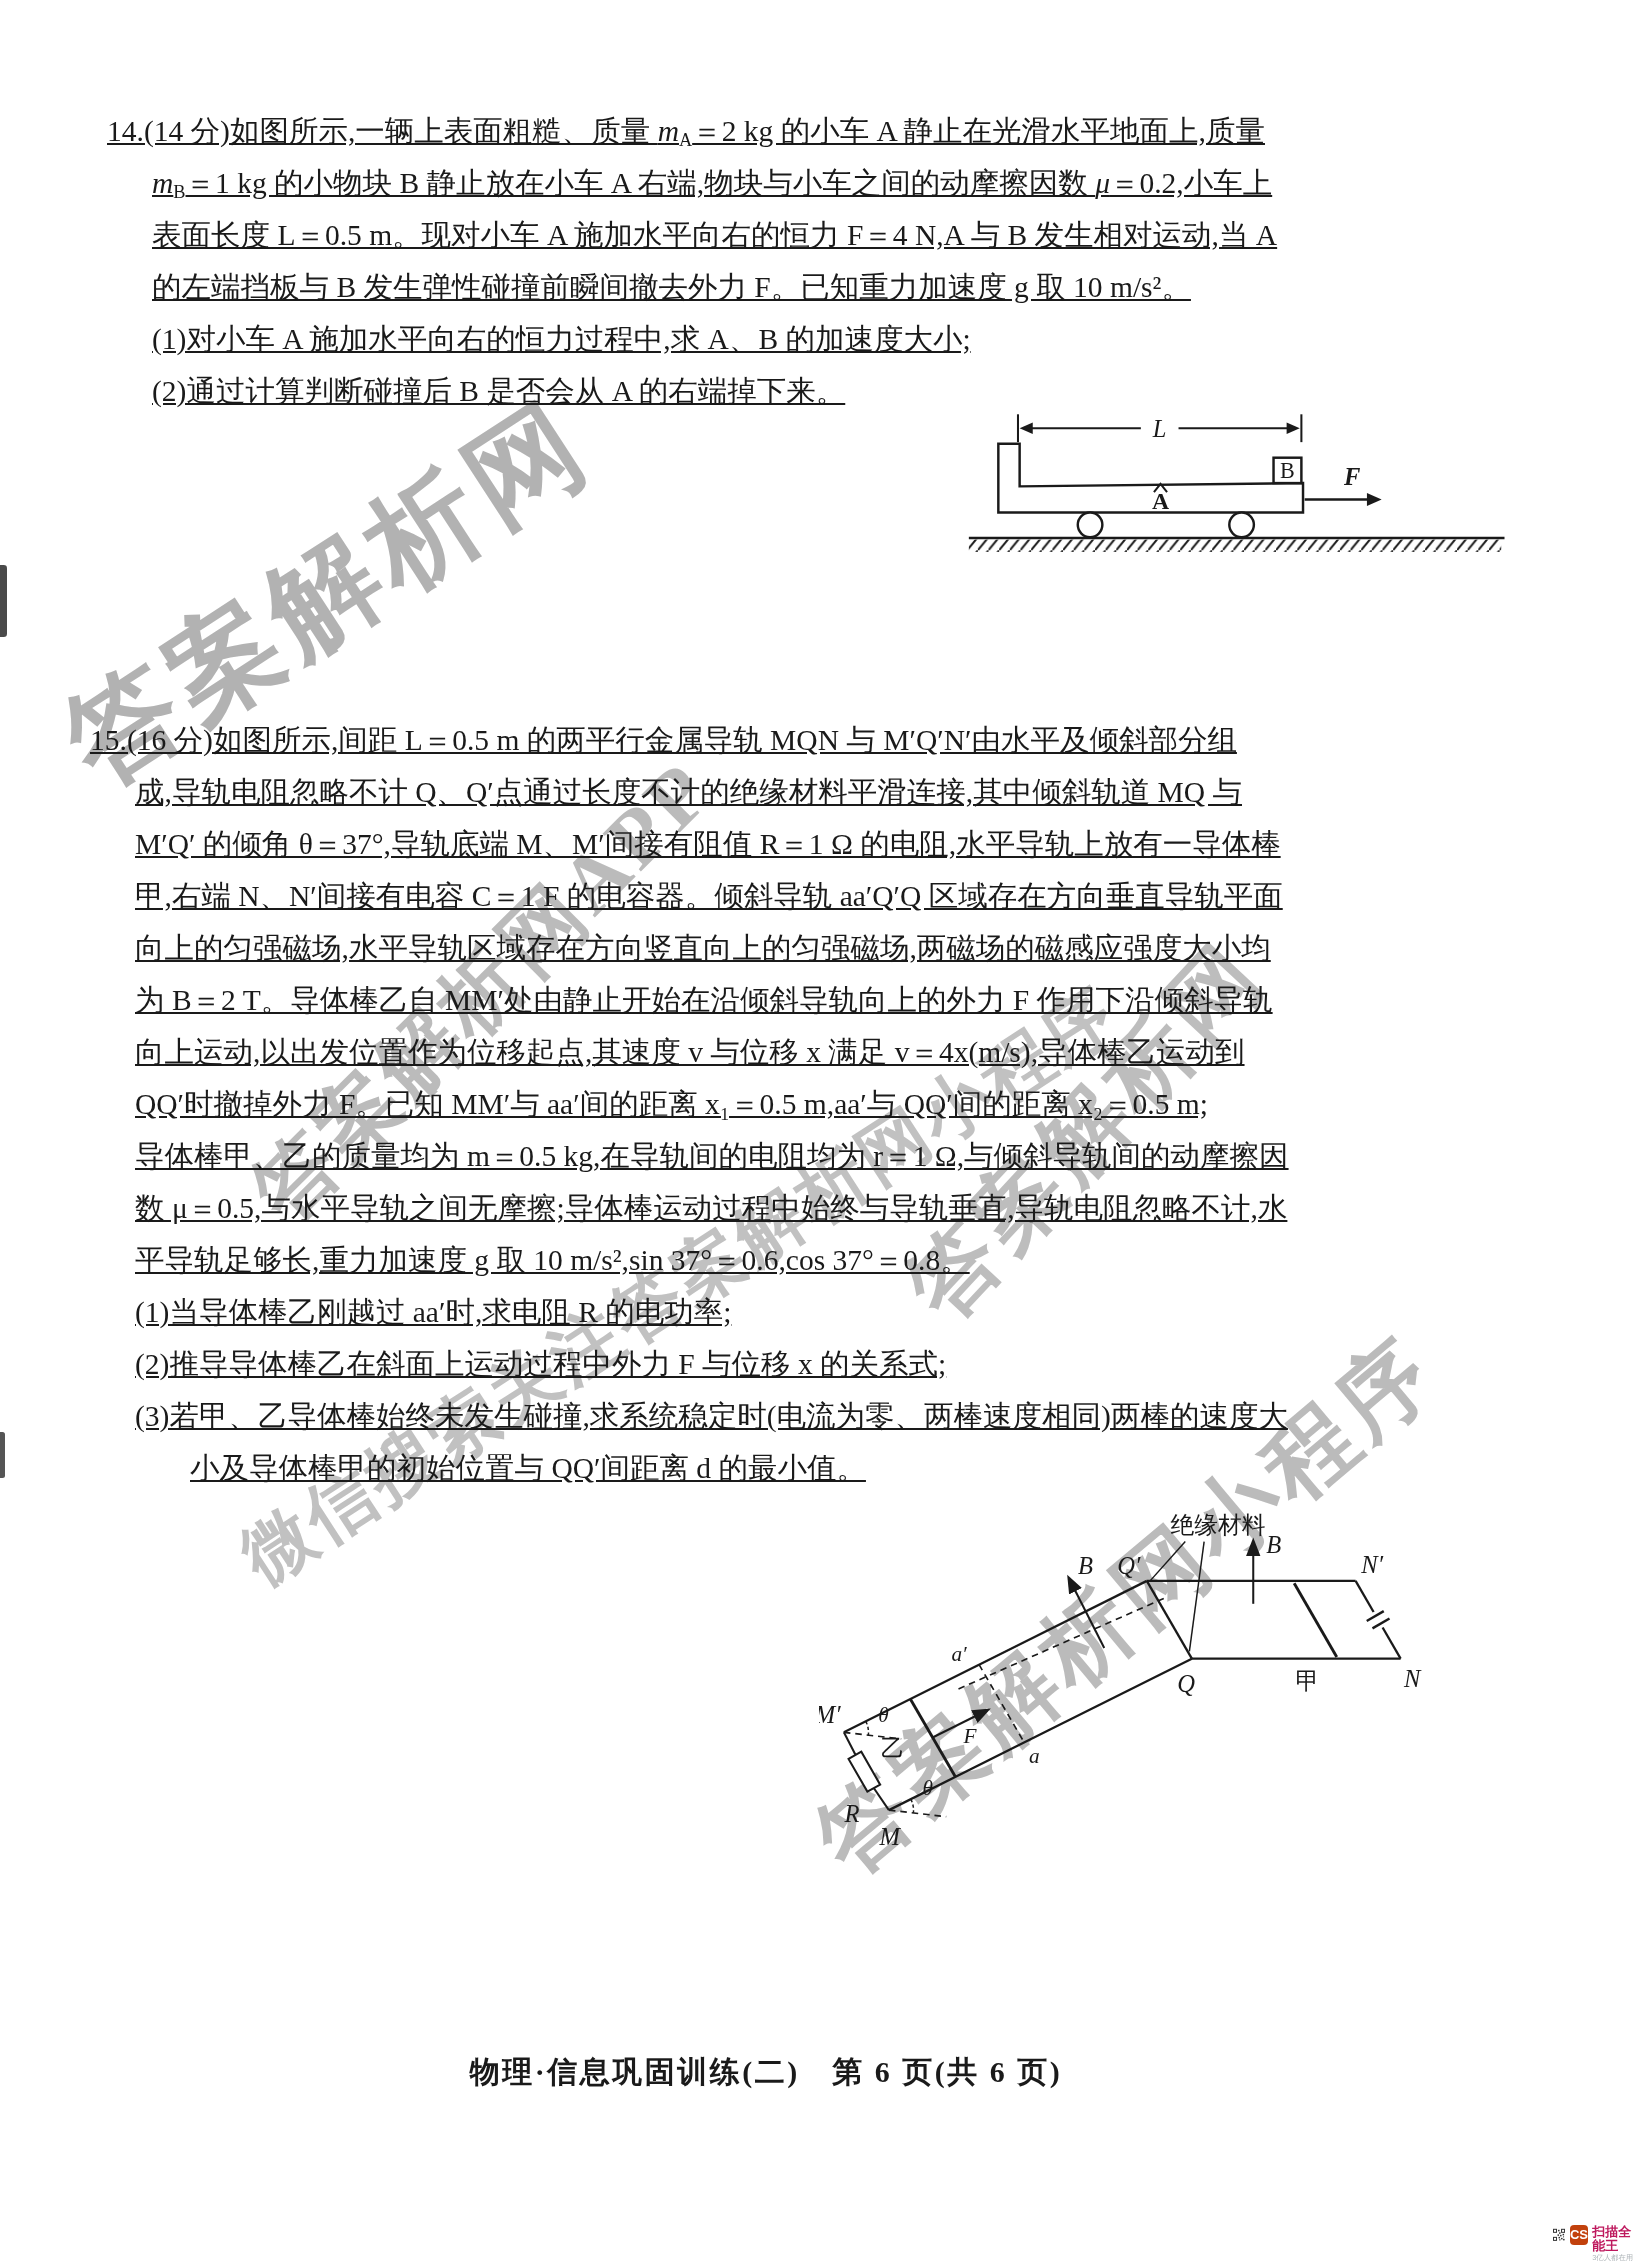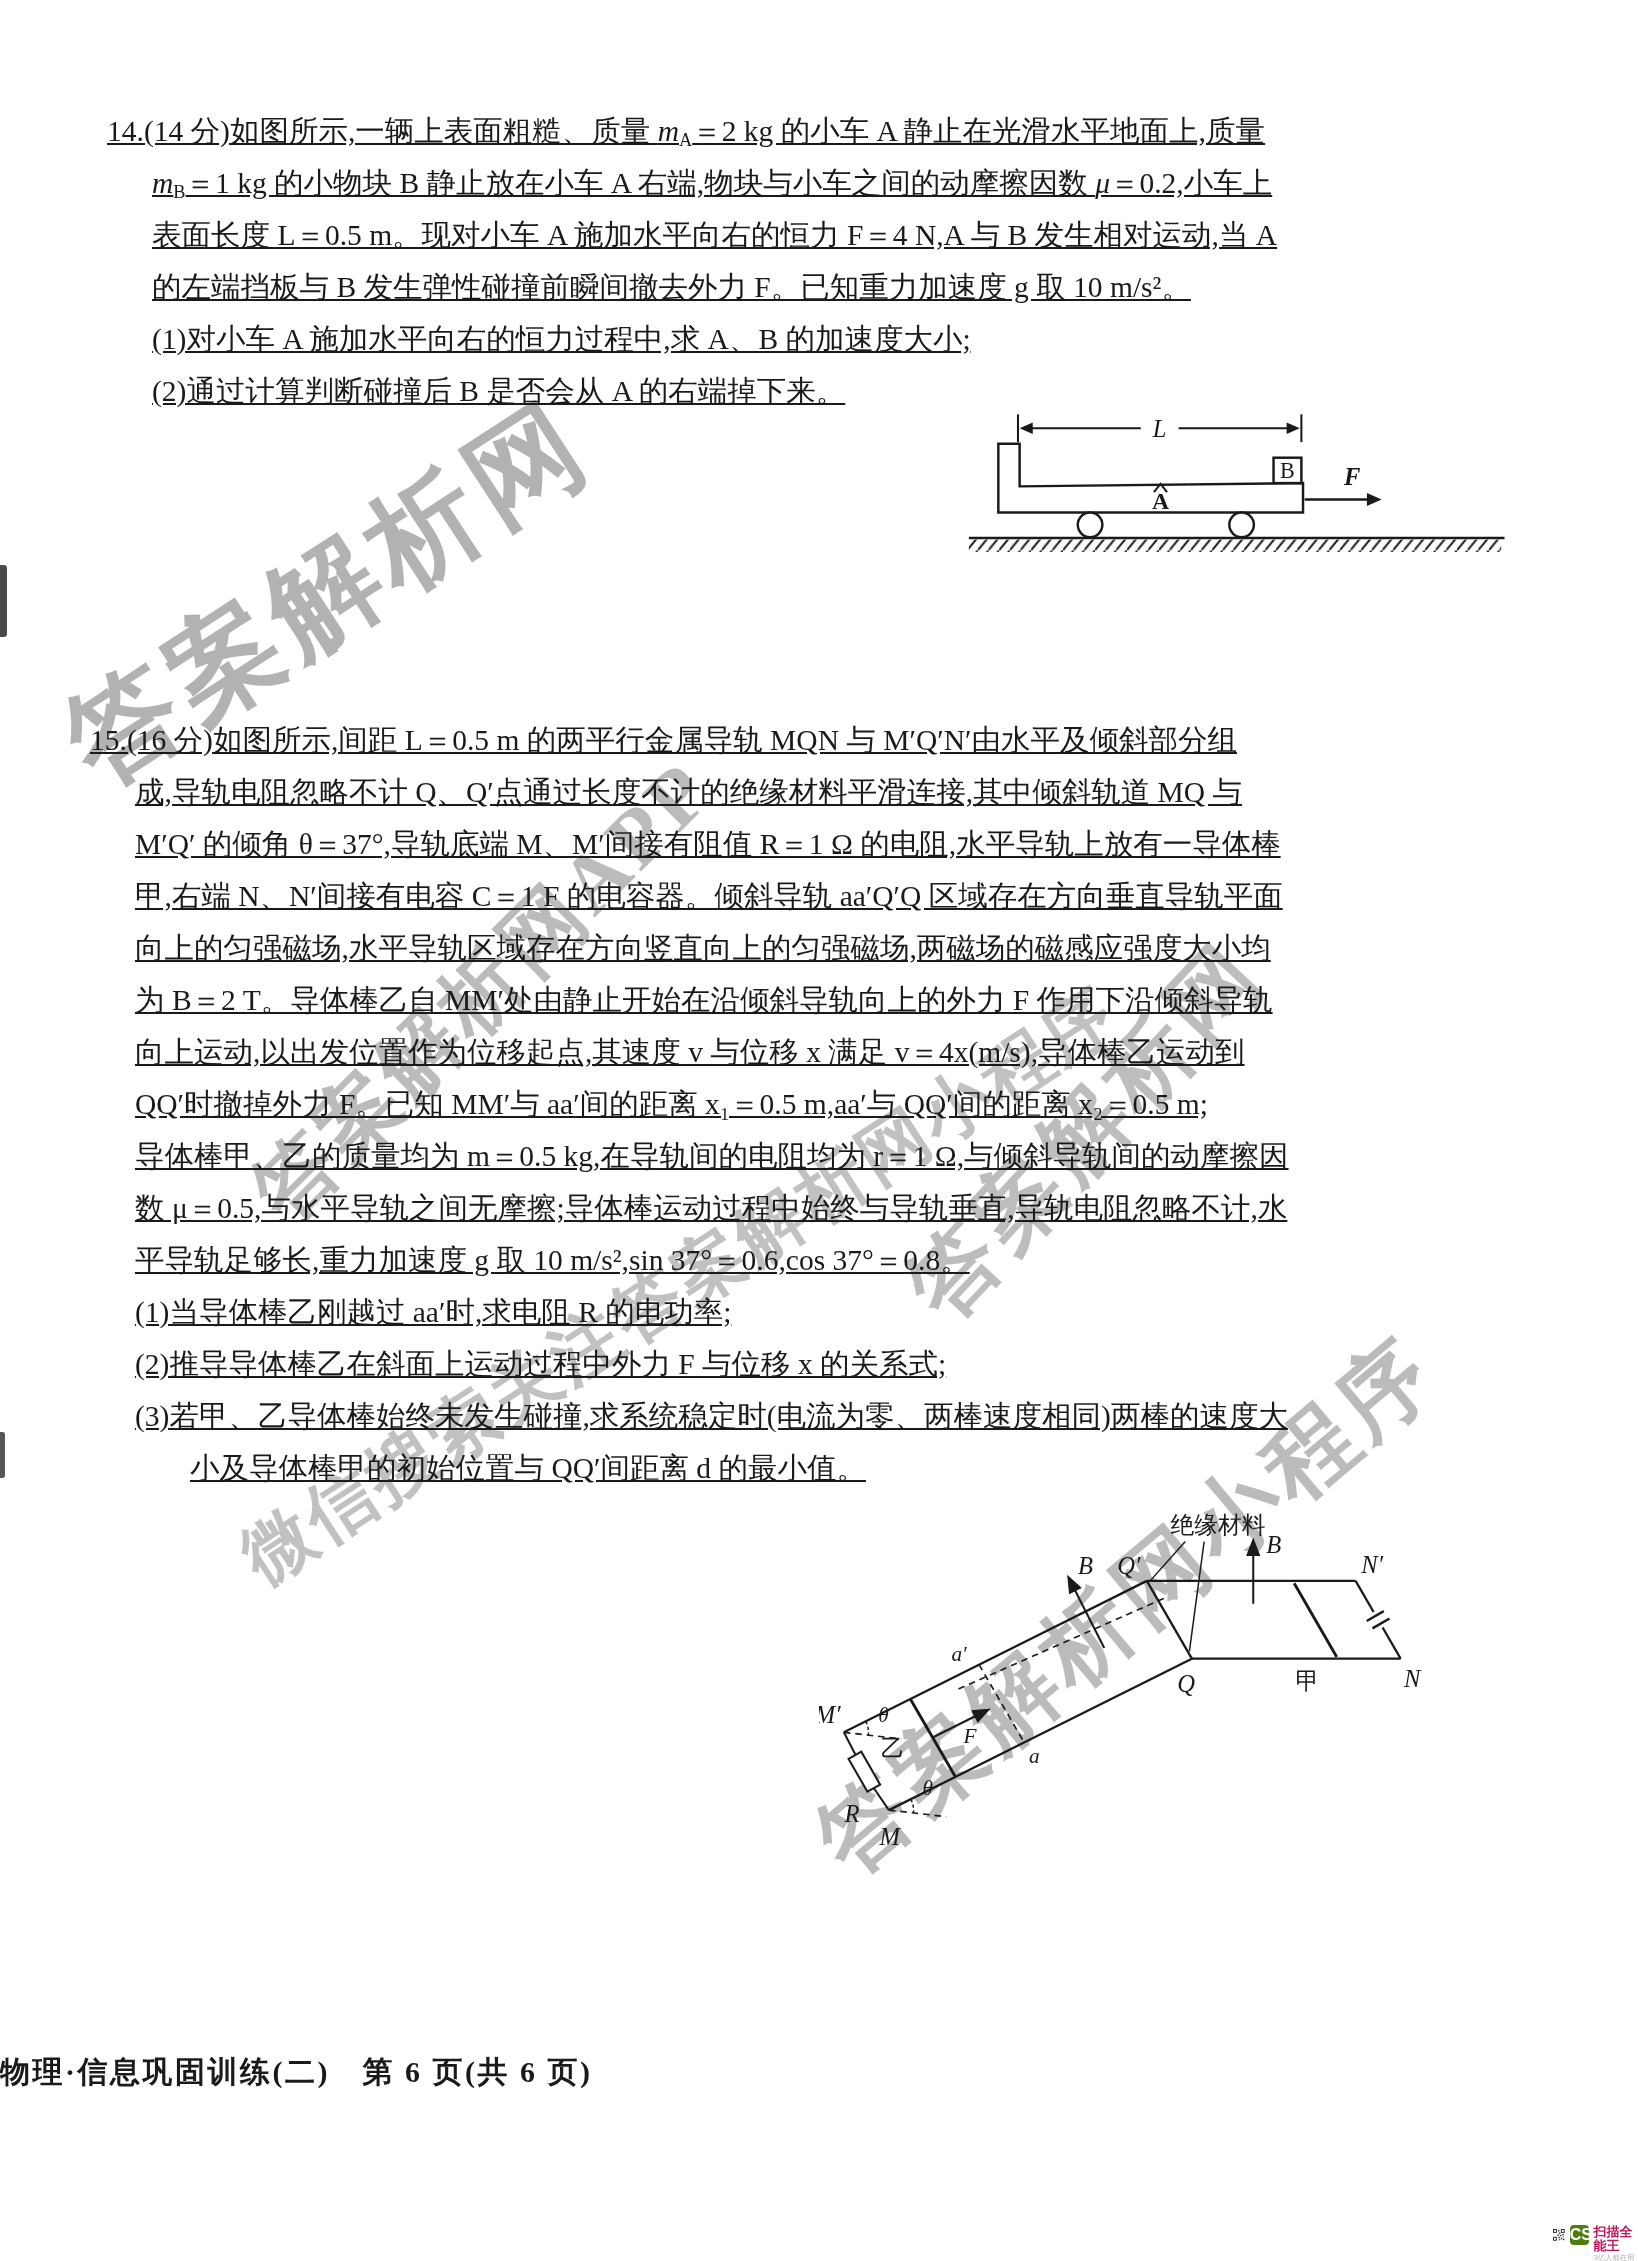--- a/index.html
+++ b/index.html
@@ -46,30 +46,31 @@
   .fig{position:absolute;z-index:2;}
   #fig14{left:967px;top:393px;}
   #fig15{left:819px;top:1499px;}
   .fig text{font-family:"Liberation Serif","DejaVu Serif",serif;fill:#1a1a1a;}
   .t-var{font-style:italic;font-size:30px;}
   .t-var-sm{font-style:italic;font-size:26px;}
   .t-cjk{font-size:29px;}
   
   .footer{
     position:absolute;left:0;top:2052px;width:1532px;
+    text-align:center;
     font-size:30px;font-weight:600;letter-spacing:2.5px;
     z-index:3;
   }
   
   .scanbar{position:absolute;left:1553px;top:2225px;display:flex;align-items:flex-start;z-index:4;}
   .qr{width:19.7px;height:19.7px;margin-right:4.9px;}
   .cs-badge{
-    width:19.7px;height:19.7px;border-radius:4.1px;background:#4d7c0f;
+    width:19.7px;height:19.7px;border-radius:4.1px;background:#c2410c;
     color:#fff;font-family:"Liberation Sans","DejaVu Sans",sans-serif;
-    font-size:16px;font-weight:bold;line-height:19.7px;text-align:center;
+    font-size:13px;font-weight:bold;line-height:19.7px;text-align:center;
     margin-right:4.1px;
   }
   .scan-txt{display:flex;flex-direction:column;}
   .scan-title{font-size:13px;color:#be185d;font-weight:bold;line-height:14px;font-family:"Liberation Sans","DejaVu Sans",sans-serif;}
   .scan-sub{font-size:7.4px;color:#b0b6ba;line-height:9px;font-family:"Liberation Sans","DejaVu Sans",sans-serif;}
   
   .smudge{position:absolute;background:#2a2a2a;z-index:5;}
   .smudge-1{left:0;top:565px;width:6.6px;height:72px;border-radius:0 3.3px 3.3px 0;opacity:.85;}
   .smudge-2{left:0;top:1432px;width:4.9px;height:46px;border-radius:0 2.5px 2.5px 0;opacity:.8;}
 </style>

